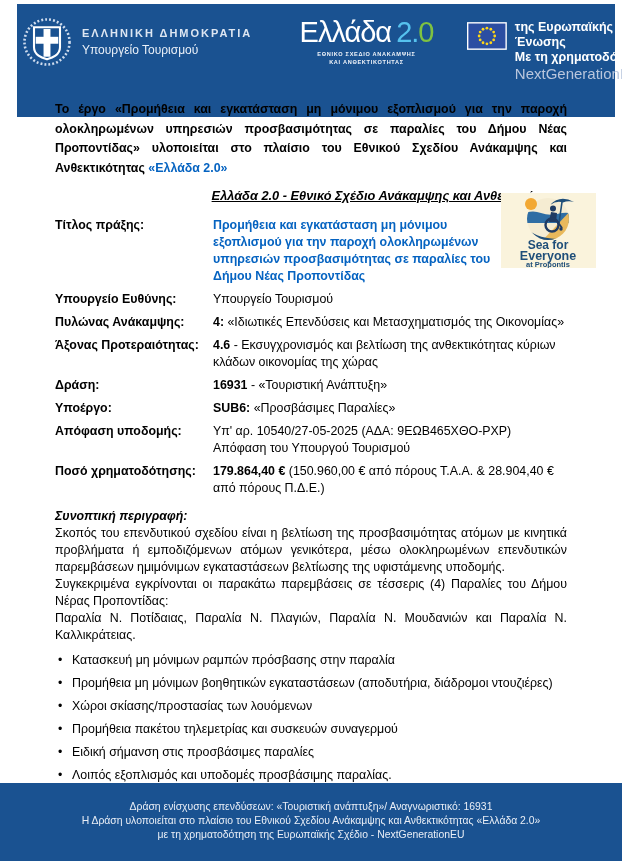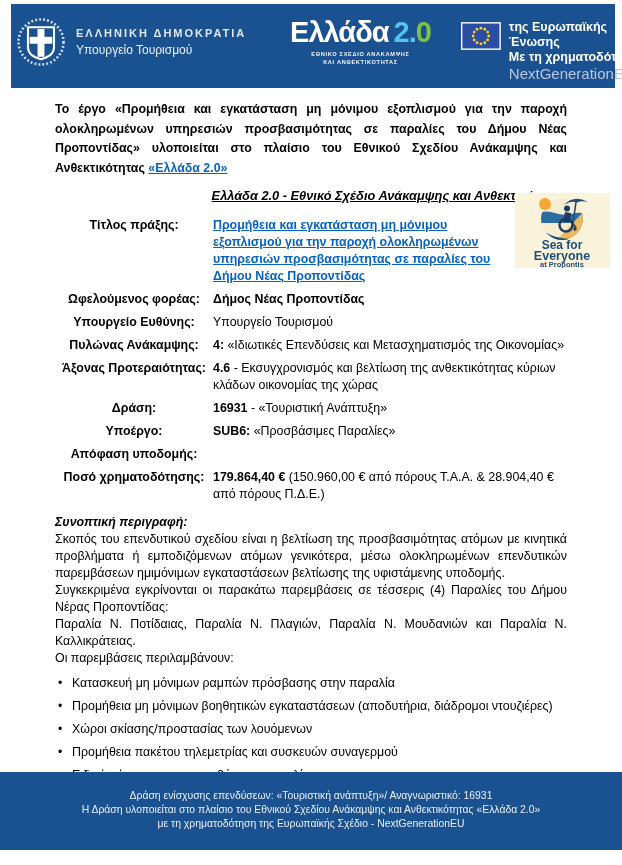--- a/index.html
+++ b/index.html
@@ -16,58 +16,58 @@
     --logo-sea:#2e6da4;
   }
   *{margin:0;padding:0;box-sizing:border-box;}
   html,body{background:#888;}
   .page{
     width:622px;height:865px;background:#fff;position:relative;overflow:hidden;
     margin:0 auto;font-family:"Liberation Sans",sans-serif;color:#000;
   }
   
   .banner{
-    position:absolute;left:11px;right:7px;top:4px;height:84px;
+    position:absolute;left:17px;right:7px;top:4px;height:113px;
     background:var(--banner-blue);color:#fff;
   }
   .gov{position:absolute;left:4px;top:12px;display:flex;align-items:center;gap:9px;}
   .gov-text .l1{font-size:11px;font-weight:bold;letter-spacing:2px;color:#dde6f2;}
   .gov-text .l2{font-size:12px;margin-top:4px;color:#eaf0f8;}
   .g20{position:absolute;left:272px;top:14px;text-align:center;width:155px;}
-  .g20-main{font-size:29px;font-weight:bold;line-height:1;letter-spacing:-1px;white-space:nowrap;}
+  .g20-main{font-size:29px;font-weight:normal;line-height:1;letter-spacing:-1px;white-space:nowrap;}
   .g20-main .c2{color:var(--greece-cyan);margin-left:5px;}
   .g20-main .c0{color:var(--greece-green);}
   .g20-sub{margin-top:3px;font-size:5.6px;font-weight:bold;letter-spacing:.7px;line-height:1.5;color:#f0f4fa;}
   .eu{position:absolute;left:450px;top:16px;display:flex;gap:8px;align-items:flex-start;}
   .eu-text{line-height:15px;}
   .eu-text .b{font-size:12.5px;font-weight:bold;}
   .eu-text .n{font-size:15px;color:#b9c6dd;margin-top:1px;}
   
   main{position:absolute;left:55px;top:100px;width:512px;font-size:12.4px;line-height:17px;}
   .intro{font-weight:bold;text-align:justify;line-height:19.5px;}
-  a.link{color:var(--link-blue);text-decoration:underline;cursor:pointer;}
+  a.link{color:var(--link-blue);cursor:pointer;}
   .intro a.link{font-weight:bold;}
   .subtitle{margin-top:9px;text-align:right;font-weight:bold;font-style:italic;text-decoration:underline;font-size:12.8px;}
   .rows{margin-top:13px;}
   .row{display:flex;margin-bottom:6px;}
-  .row-label{width:158px;flex:none;font-weight:bold;text-align:center;}
+  .row-label{width:158px;flex:none;font-weight:bold;}
   .row-value{flex:1;}
   .row-value b{font-weight:bold;}
   .row-value.narrow{max-width:294px;}
   .row-value a.link{font-weight:bold;}
   .section-heading{margin-top:11px;font-weight:bold;font-style:italic;}
   .para{margin-top:0;text-align:justify;}
   ul.interventions{margin-top:8px;list-style:none;}
   ul.interventions li{position:relative;padding-left:17px;margin-bottom:6px;}
   ul.interventions li::before{content:"\2022";position:absolute;left:3px;top:0;}
   
-  .project-logo{position:absolute;left:515px;top:193px;width:91px;height:75px;}
+  .project-logo{position:absolute;left:501px;top:193px;width:91px;height:75px;}
   
   footer{
-    position:absolute;left:0;right:0;bottom:15px;height:78px;background:var(--banner-blue);
+    position:absolute;left:0;right:0;bottom:4px;height:78px;background:var(--banner-blue);
     color:#e9eef6;text-align:center;padding-top:17px;font-size:10.4px;line-height:14px;
   }
 </style>
 </head>
 <body>
 
 <div class="page">
 
   <header class="banner">
 
@@ -124,24 +124,20 @@
 
     <p class="subtitle">Ελλάδα 2.0 - Εθνικό Σχέδιο Ανάκαμψης και Ανθεκτικότητας</p>
 
     <div class="rows">
 
       <div class="row">
         <div class="row-label">Τίτλος πράξης:</div>
         <div class="row-value narrow"><a class="link">Προμήθεια και εγκατάσταση μη μόνιμου εξοπλισμού για την παροχή ολοκληρωμένων υπηρεσιών προσβασιμότητας σε παραλίες του Δήμου Νέας Προποντίδας</a></div>
       </div>
 
-      <div class="row">
-        <div class="row-label">Ωφελούμενος φορέας:</div>
-        <div class="row-value"><b>Δήμος Νέας Προποντίδας</b><span></span></div>
-      </div>
 
       <div class="row">
         <div class="row-label">Υπουργείο Ευθύνης:</div>
         <div class="row-value"><b></b><span>Υπουργείο Τουρισμού</span></div>
       </div>
 
       <div class="row">
         <div class="row-label">Πυλώνας Ανάκαμψης:</div>
         <div class="row-value"><b>4:</b><span> «Ιδιωτικές Επενδύσεις και Μετασχηματισμός της Οικονομίας»</span></div>
       </div>
@@ -156,33 +152,33 @@
         <div class="row-value"><b>16931</b><span> - «Τουριστική Ανάπτυξη»</span></div>
       </div>
 
       <div class="row">
         <div class="row-label">Υποέργο:</div>
         <div class="row-value"><b>SUB6:</b><span> «Προσβάσιμες Παραλίες»</span></div>
       </div>
 
       <div class="row">
         <div class="row-label">Απόφαση υποδομής:</div>
+        <div class="row-value"><b></b><span>Υπ' αρ. 10540/27-05-2025 (ΑΔΑ: 9ΕΩΒ465ΧΘΟ-ΡΧΡ) Απόφαση του Υπουργού Τουρισμού</span></div>
       </div>
 
       <div class="row">
         <div class="row-label">Ποσό χρηματοδότησης:</div>
         <div class="row-value"><b>179.864,40 €</b><span> (150.960,00 € από πόρους Τ.Α.Α. &amp; 28.904,40 € από πόρους Π.Δ.Ε.)</span></div>
       </div>
     </div>
 
     <p class="section-heading">Συνοπτική περιγραφή:</p>
     <p class="para">Σκοπός του επενδυτικού σχεδίου είναι η βελτίωση της προσβασιμότητας ατόμων με κινητικά προβλήματα ή εμποδιζόμενων ατόμων γενικότερα, μέσω ολοκληρωμένων επενδυτικών παρεμβάσεων ημιμόνιμων εγκαταστάσεων βελτίωσης της υφιστάμενης υποδομής.</p>
     <p class="para">Συγκεκριμένα εγκρίνονται οι παρακάτω παρεμβάσεις  σε τέσσερις (4) Παραλίες του Δήμου Νέρας Προποντίδας:</p>
     <p class="para">Παραλία Ν. Ποτίδαιας, Παραλία Ν. Πλαγιών, Παραλία Ν. Μουδανιών και Παραλία Ν. Καλλικράτειας.</p>
-    <p class="para">Οι παρεμβάσεις περιλαμβάνουν:</p>
 
     <ul class="interventions">
       <li>Κατασκευή μη μόνιμων ραμπών πρόσβασης στην παραλία</li>
       <li>Προμήθεια μη μόνιμων βοηθητικών εγκαταστάσεων (αποδυτήρια, διάδρομοι ντουζιέρες)</li>
       <li>Χώροι σκίασης/προστασίας των λουόμενων</li>
       <li>Προμήθεια πακέτου τηλεμετρίας και συσκευών συναγερμού</li>
       <li>Ειδική σήμανση στις προσβάσιμες παραλίες</li>
       <li>Λοιπός εξοπλισμός και υποδομές προσβάσιμης παραλίας.</li>
     </ul>
   </main>

